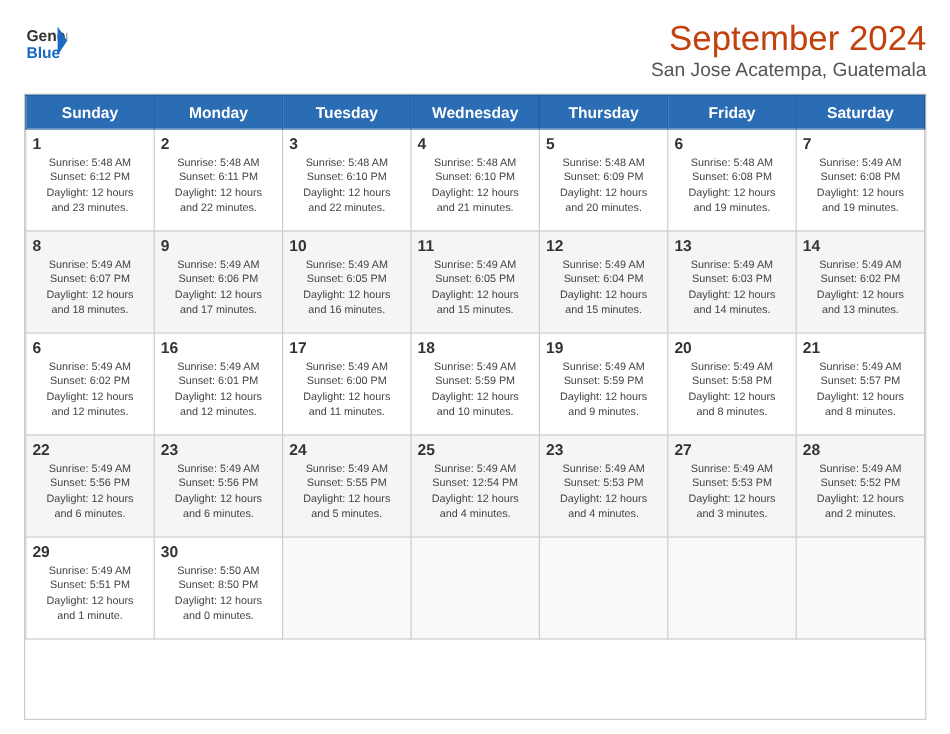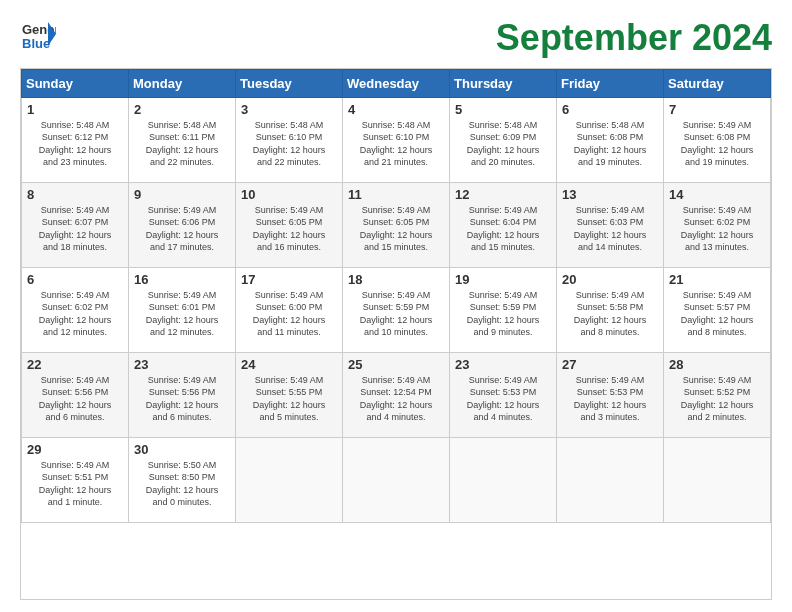--- a/index.html
+++ b/index.html
@@ -29,23 +29,23 @@
     }
     .logo-icon {
       width: 36px;
       height: 36px;
       margin-right: 4px;
     }
     .title-block {
       text-align: right;
     }
     .month-title {
-      font-size: 36px;
-      font-weight: bold;
-      color: #15803d;
+      font-size: 29px;
+      font-weight: normal;
+      color: #c2410c;
       line-height: 1.1;
     }
     .location-title {
       font-size: 16px;
       color: #555;
     }
     .calendar {
       flex: 1;
       border: 1px solid #ccc;
       border-collapse: collapse;
@@ -55,21 +55,21 @@
       width: 100%;
       border-collapse: collapse;
       table-layout: fixed;
     }
     thead tr th {
       background-color: #2a6db5;
       color: #fff;
       font-size: 13px;
       font-weight: bold;
       padding: 6px 4px;
-      text-align: left;
+      text-align: center;
       border: 1px solid #2060a0;
     }
     tbody tr td {
       vertical-align: top;
       border: 1px solid #ccc;
       padding: 4px 5px;
       font-size: 9.5px;
       color: #333;
       height: 85px;
       background: #fff;
@@ -100,20 +100,21 @@
   <div class="header">
     <div class="logo">
       <svg class="logo-icon" viewBox="0 0 36 36">
         <text x="2" y="16" font-size="13" font-weight="bold" fill="#333">General</text>
         <text x="2" y="30" font-size="13" font-weight="bold" fill="#1a6bbf">Blue</text>
         <polygon points="28,4 36,16 28,28" fill="#1a6bbf"></polygon>
       </svg>
     </div>
     <div class="title-block">
       <div class="month-title">September 2024</div>
+      <div class="location-title">San Jose Acatempa, Guatemala</div>
     </div>
   </div>
   <div class="calendar">
     <table id="cal-table">
       <thead>
         <tr id="header-row">
             <th>Sunday</th>
             <th>Monday</th>
             <th>Tuesday</th>
             <th>Wednesday</th>

